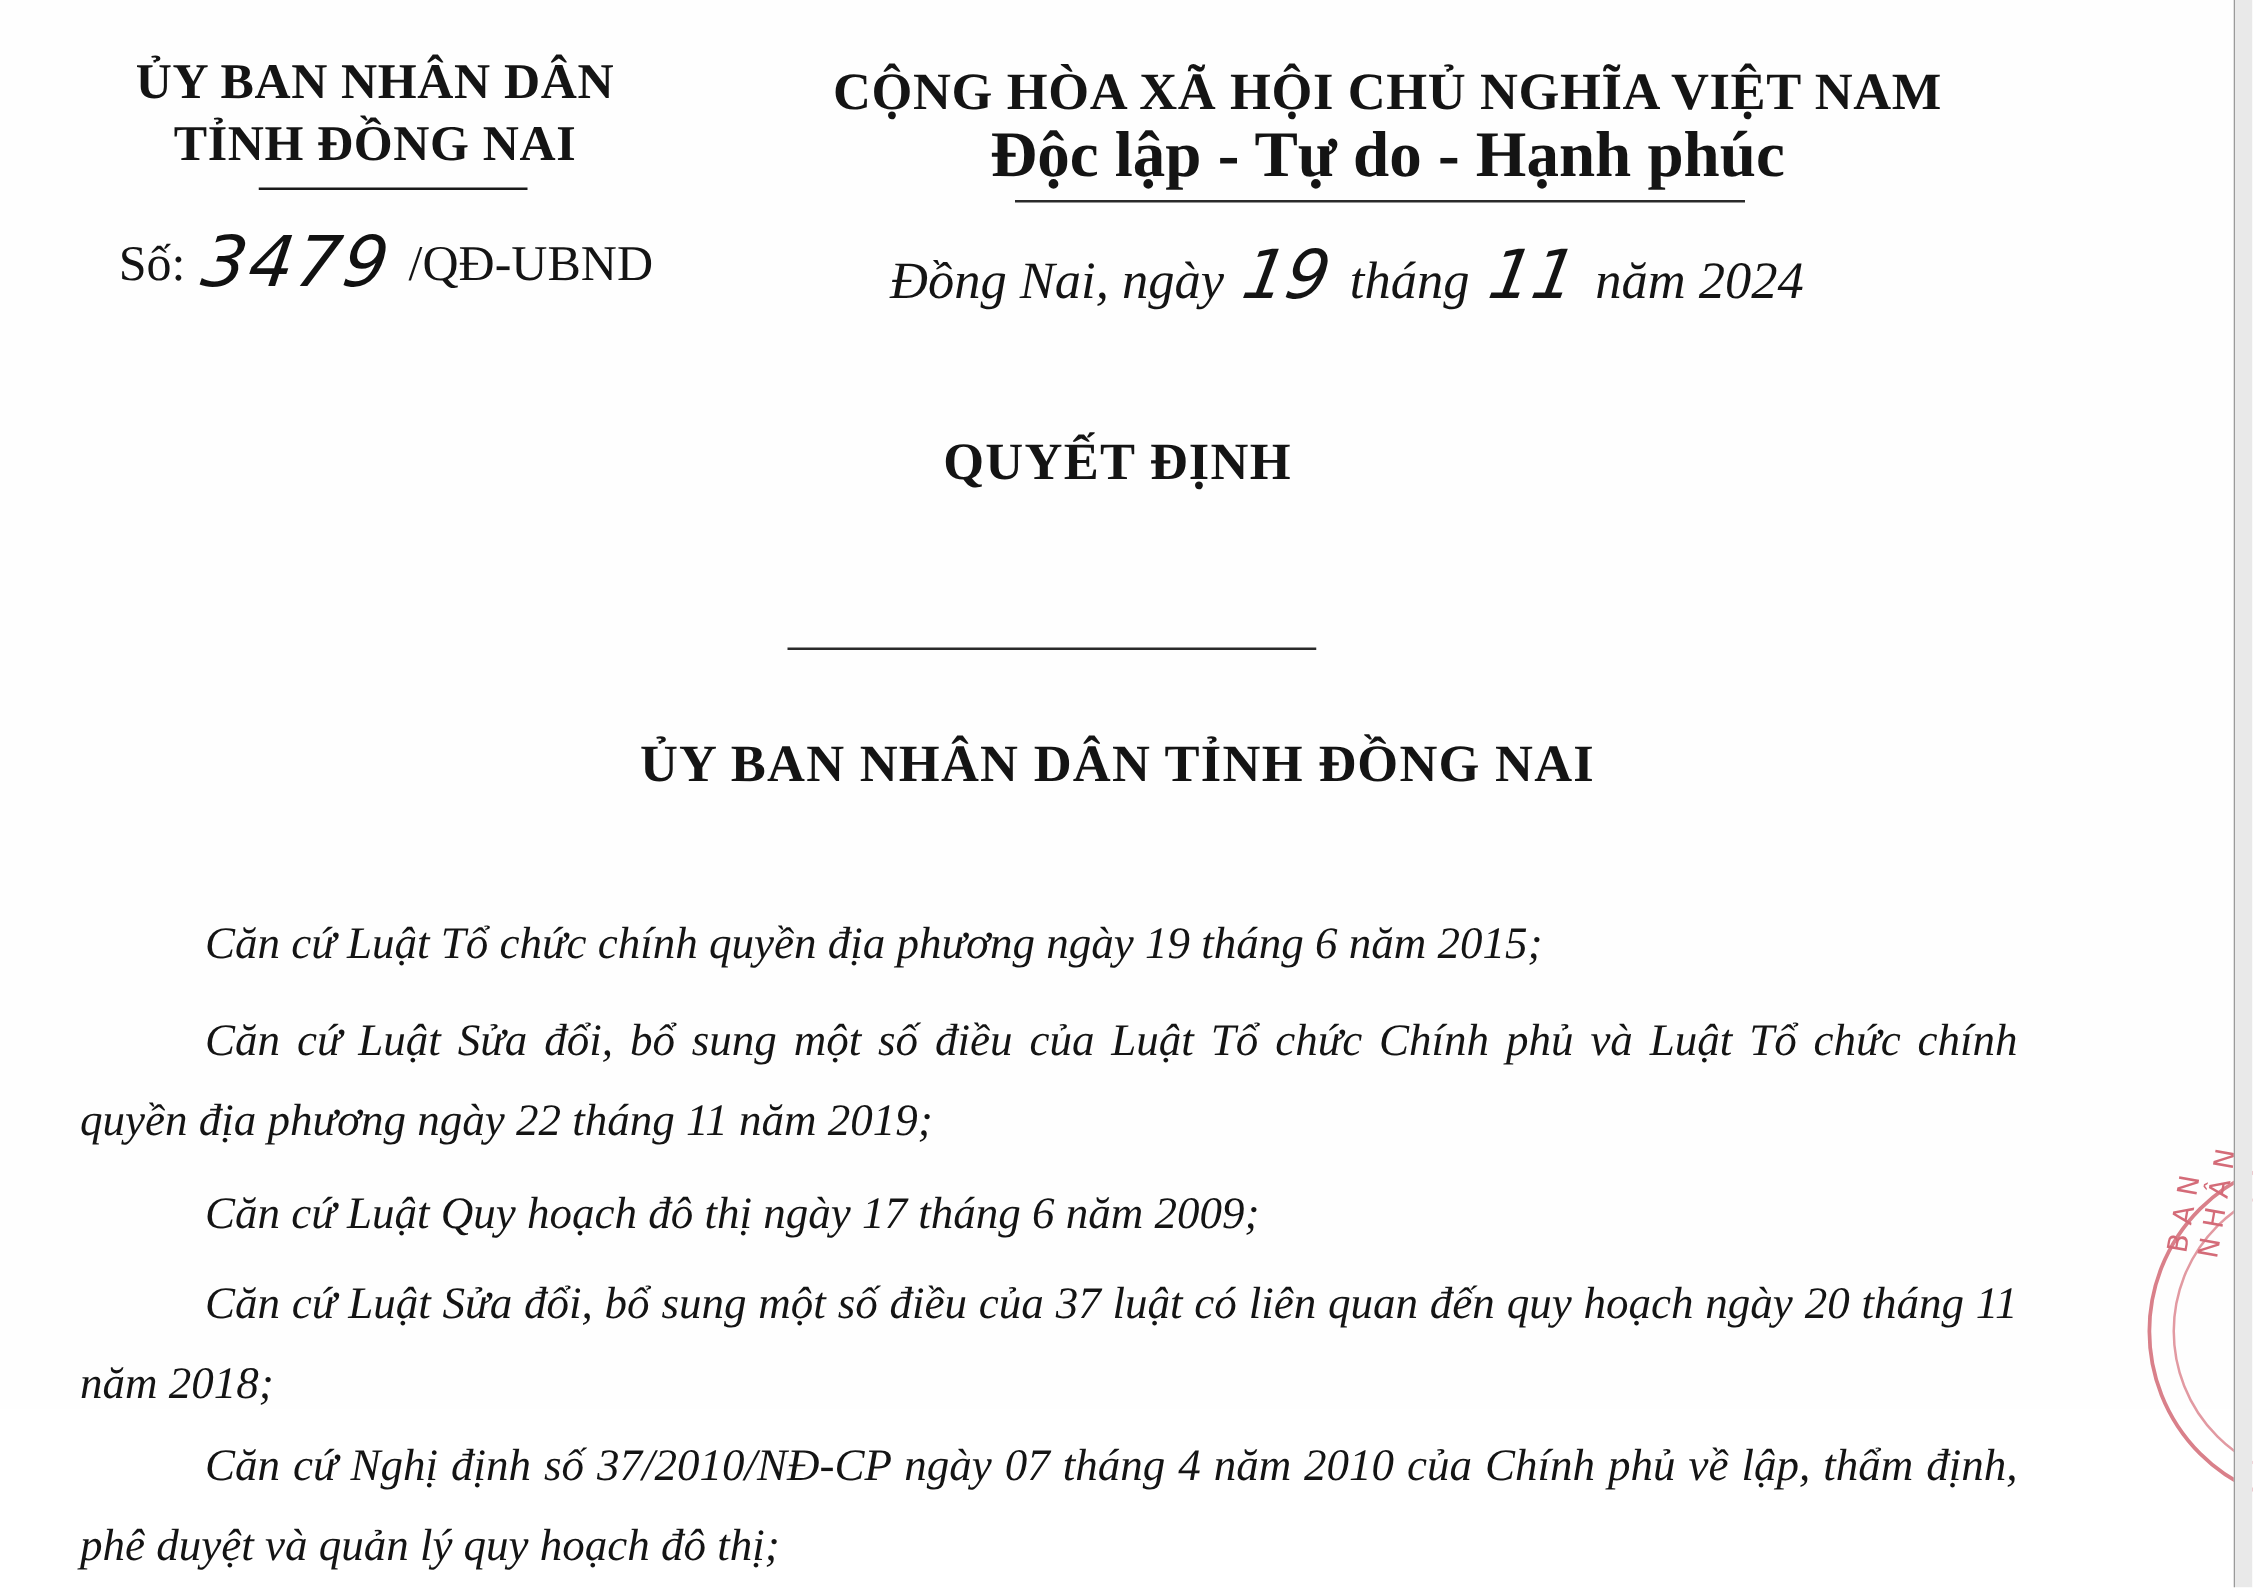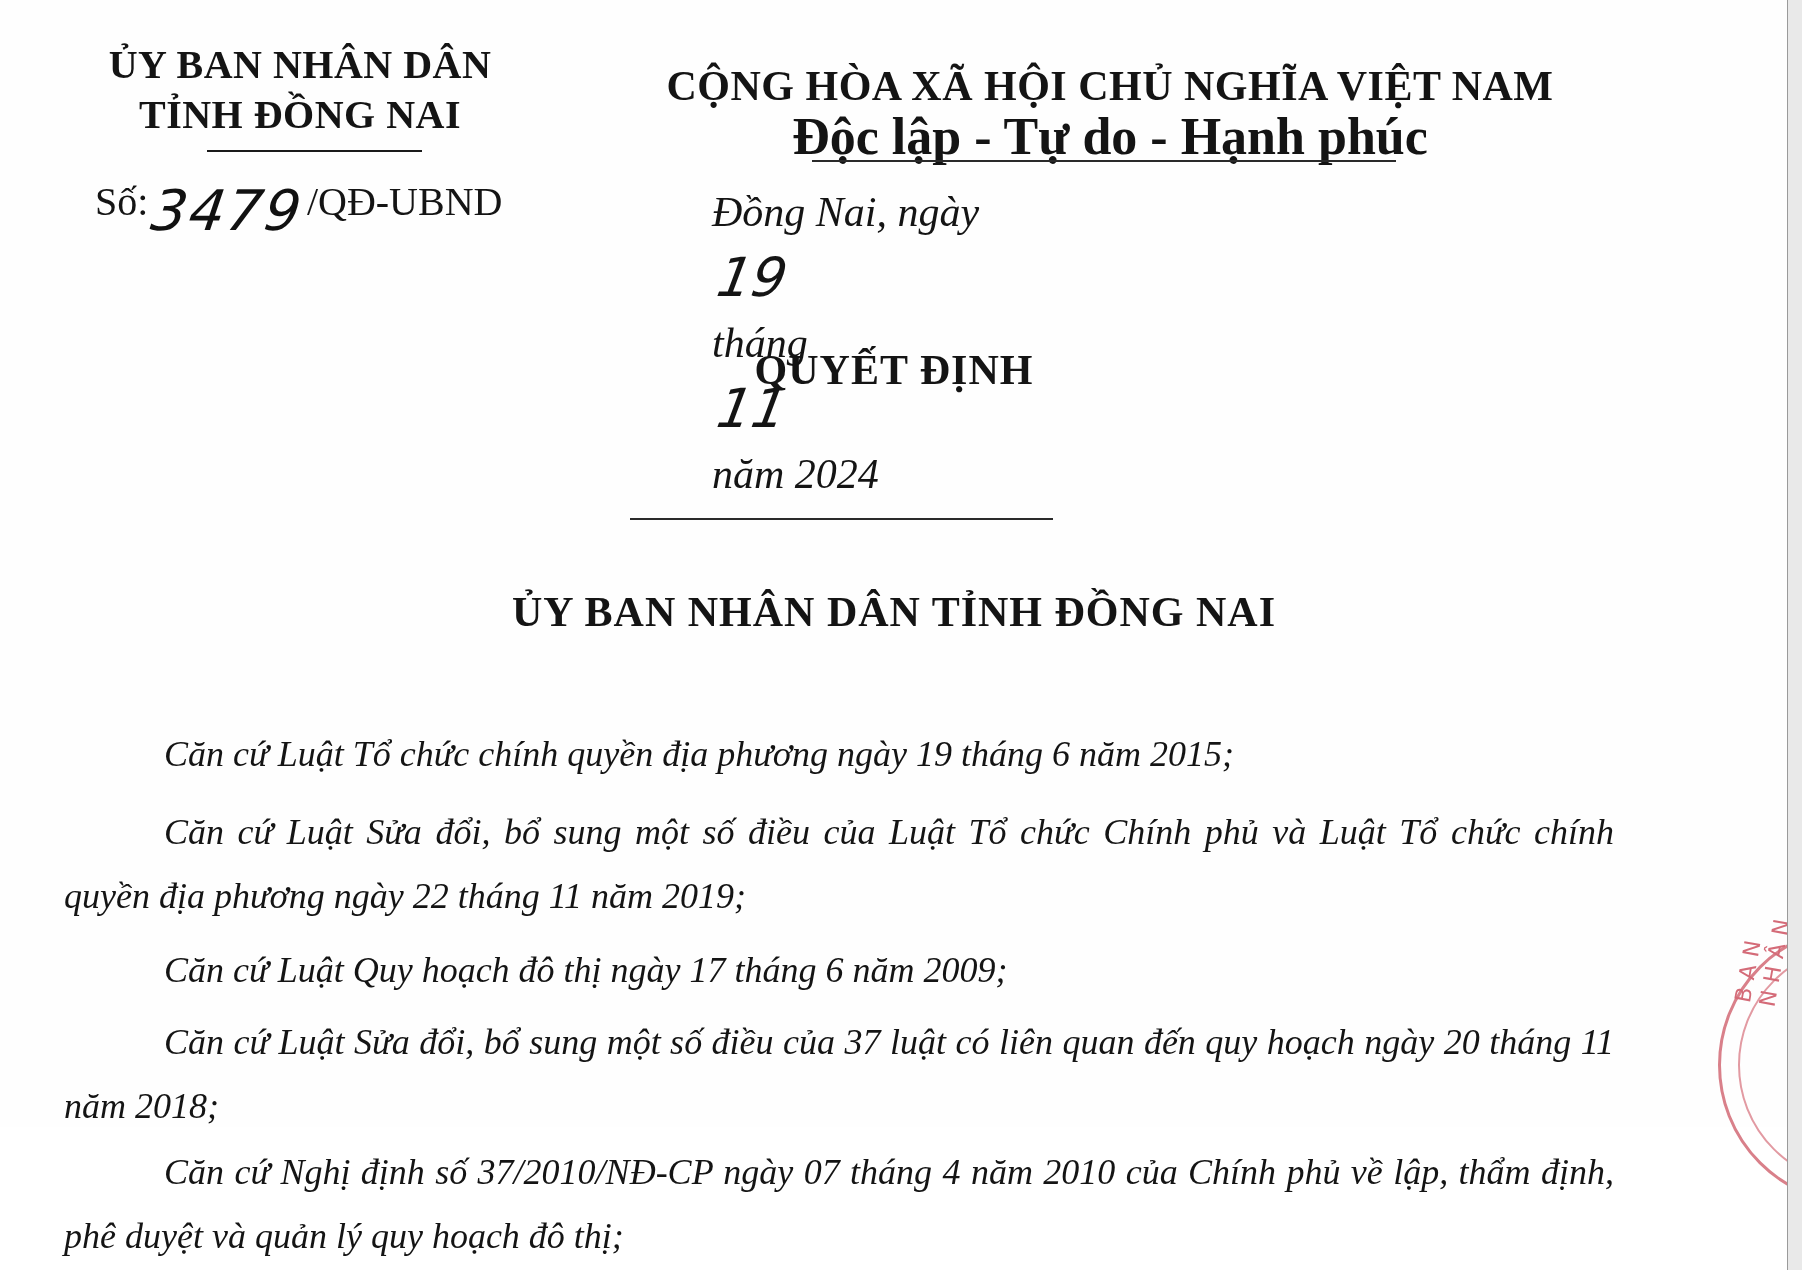--- a/index.html
+++ b/index.html
@@ -10,29 +10,29 @@
     color: #141414;
   }
   .page { position: absolute; left: 0; top: 0; width: 1788px; height: 1127px; background: #fefefe; }
   .edge-strip { position: absolute; right: 0; top: 0; width: 14px; height: 1270px; background: #e9e9e9; border-left: 1px solid #9a9a9a; }
   .abs { position: absolute; white-space: nowrap; }
 
   
   .hdr-left { left: 70px; top: 40px; width: 460px; }
   .hdr-left .line { font-size: 40px; font-weight: bold; line-height: 50px; text-align: center; letter-spacing: 0.5px; }
   .rule-left { position: absolute; left: 207px; top: 150px; width: 215px; height: 2px; background: #1a1a1a; }
-  .so-row { left: 95px; top: 178px; font-size: 40px; display: flex; align-items: flex-start; gap: 4px; }
+  .so-row { left: 95px; top: 178px; font-size: 40px; display: flex; align-items: center; gap: 14px; }
   .handwritten { font-family: "DejaVu Sans", sans-serif; font-style: italic; font-size: 56px; font-weight: normal; letter-spacing: 2px; color: #111; transform: skewX(-8deg); display: inline-block; }
 
   
   .hdr-right { left: 630px; top: 48px; width: 960px; }
-  .hdr-right .nation { font-size: 42px; font-weight: bold; text-align: center; line-height: 52px; letter-spacing: 0.5px; margin-top: 12px; }
+  .hdr-right .nation { font-size: 42px; font-weight: bold; text-align: center; line-height: 52px; letter-spacing: 0.5px; }
   .hdr-right .motto { font-size: 52px; font-weight: bold; text-align: center; line-height: 50px; }
   .rule-right { position: absolute; left: 812px; top: 160px; width: 584px; height: 2px; background: #2a2a2a; }
-  .date-row { left: 712px; top: 188px; font-size: 42px; font-style: italic; display: flex; align-items: baseline; gap: 10px; flex-direction: column; }
+  .date-row { left: 712px; top: 188px; font-size: 42px; font-style: italic; display: flex; align-items: baseline; gap: 10px; }
   .date-row .hw { font-family: "DejaVu Sans", sans-serif; font-style: italic; font-size: 54px; transform: skewX(-10deg); display: inline-block; padding: 0 6px; }
 
   
   .title { left: 0; width: 1788px; top: 346px; font-size: 42px; font-weight: bold; text-align: center; letter-spacing: 1px; }
   .subtitle { left: 60px; width: 1660px; top: 398px; font-size: 42px; font-weight: bold; text-align: center; line-height: 52px; white-space: normal; }
   .rule-title { position: absolute; left: 630px; top: 518px; width: 423px; height: 2px; background: #2a2a2a; }
 
   .authority { left: 0; width: 1788px; top: 588px; font-size: 42px; font-weight: bold; text-align: center; letter-spacing: 1px; }
 
   

